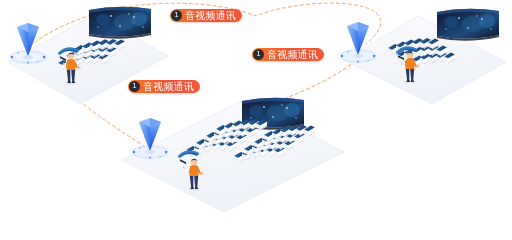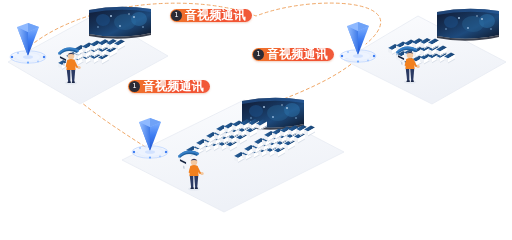--- a/index.html
+++ b/index.html
@@ -21,23 +21,22 @@
     white-space:nowrap;z-index:40;
   }
   .badge .num{
     width:11px;height:11px;border-radius:50%;
     background:#2b2b35;color:#ffffff;
     font-size:7px;line-height:11px;text-align:center;
     font-family:"DejaVu Sans",sans-serif;
     flex:0 0 auto;margin-right:3px;
   }
   .badge .txt{
-    color:#ffffff;font-size:12px;line-height:13px;letter-spacing:.2px;
+    color:#ffffff;font-size:10px;line-height:13px;letter-spacing:.2px;
     font-family:"DejaVu Sans","Liberation Sans",sans-serif;
-    font-weight:bold;
   }
   #badge-1{left:170px;top:9px;}
   #badge-2{left:128px;top:80px;}
   #badge-3{left:252px;top:48px;}
 </style>
 </head>
 <body>
 
 <div id="stage">
 

